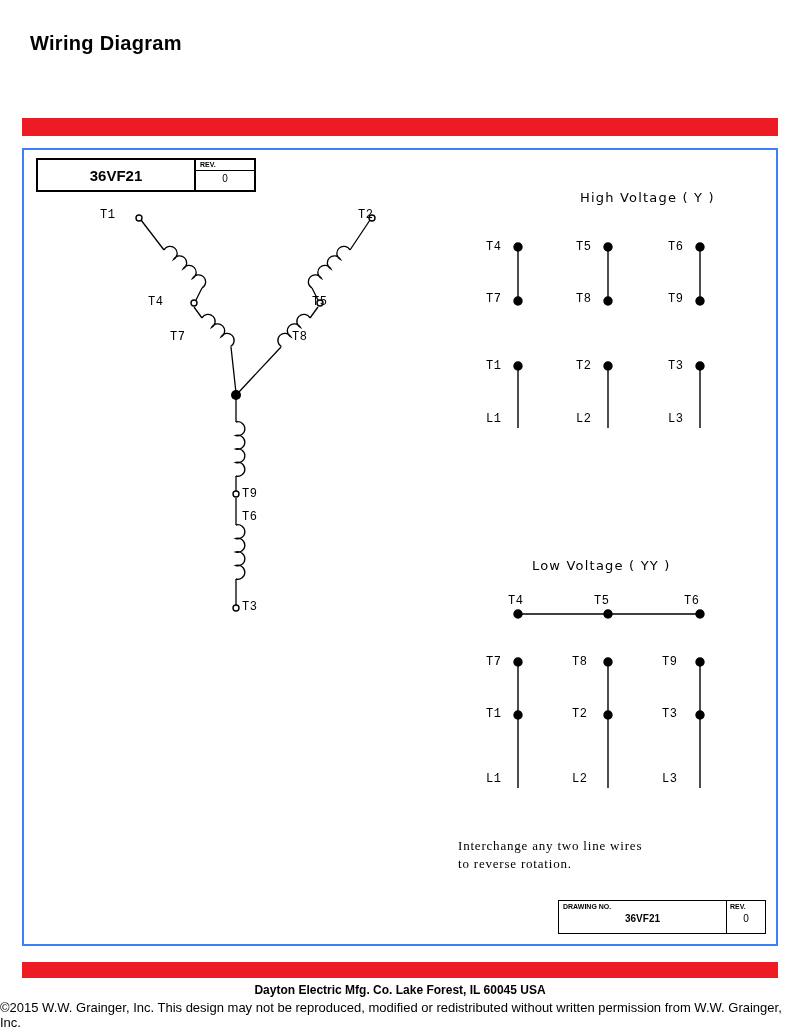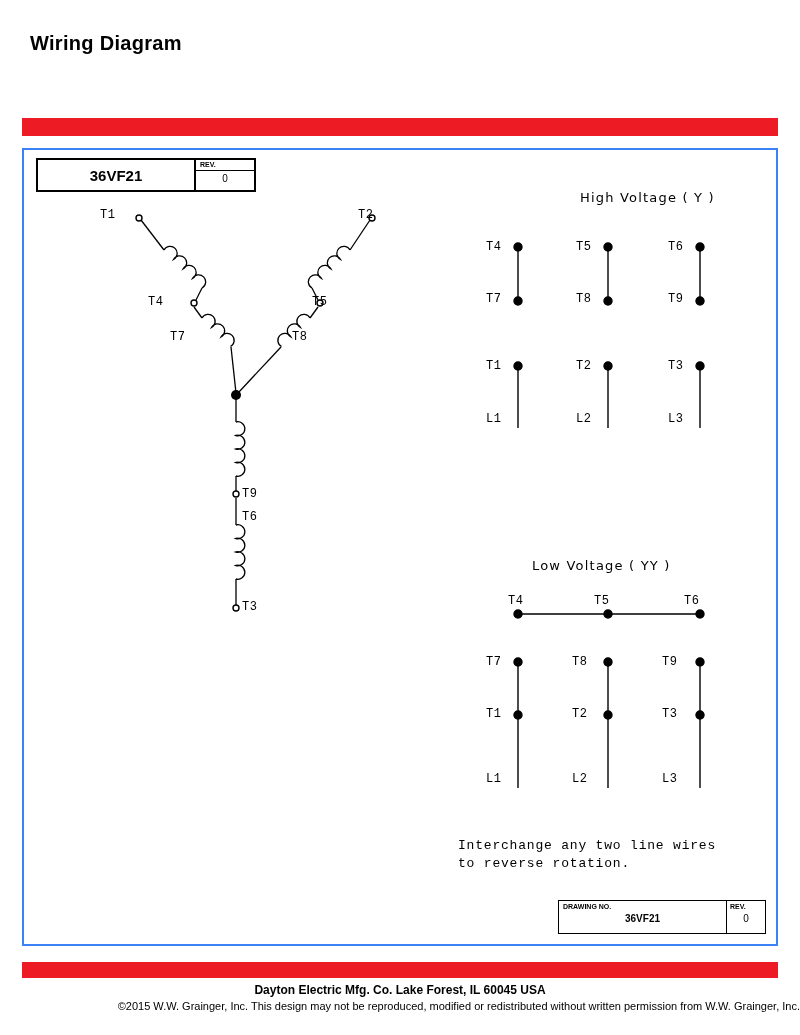--- a/index.html
+++ b/index.html
@@ -191,21 +191,21 @@
     font-family: "DejaVu Sans", sans-serif;
     font-size: 13px;
     line-height: 16.6px;
     letter-spacing: 0.6px;
     white-space: pre;
   }
   .note {
     position: absolute;
     left: 434px;
     top: 687px;
-    font-family: Liberation Mono, monospace;
+    font-family: Liberation Serif, serif;
     font-size: 13px;
     line-height: 18px;
     letter-spacing: 0.8px;
     white-space: pre;
   }
 
   svg.overlay {
     position: absolute;
     left: 0; top: 0;
     width: 756px; height: 798px;
@@ -218,22 +218,22 @@
     width: 800px;
     top: 983px;
     text-align: center;
     font-size: 12px;
     font-weight: bold;
   }
   .footer-small {
     position: absolute;
     width: 800px;
     top: 1000px;
-    text-align: right;
-    font-size: 11px;
+    text-align: left;
+    font-size: 13px;
   }
 </style>
 </head>
 <body>
 
 <div class="page">
 
   <div class="header-title">Wiring Diagram</div>
 
 

